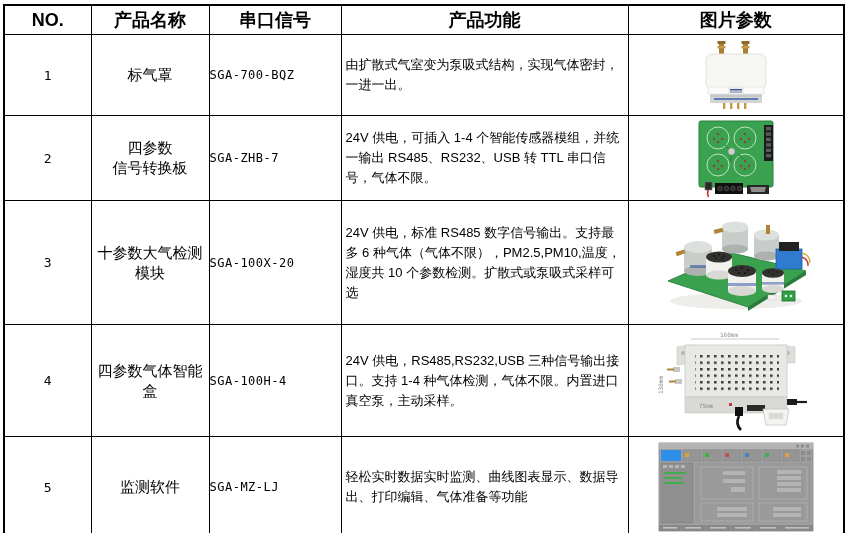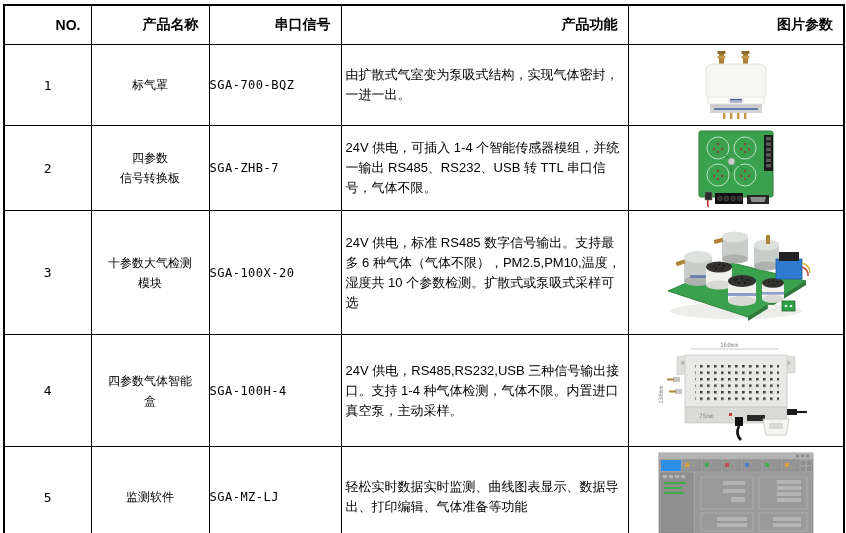--- a/index.html
+++ b/index.html
@@ -2,23 +2,23 @@
 <html><head>
 <meta charset="utf-8">
 <style>
   * { margin:0; padding:0; box-sizing:border-box; }
   html,body { width:846px; height:533px; background:#ffffff;
               font-family:"Liberation Sans", sans-serif; color:#000; }
   .sheet { position:relative; width:846px; height:533px; background:#fff; overflow:hidden; }
   table.products { border-collapse:collapse; table-layout:fixed; width:840px;
                    margin:4px 0 0 3px; border:2px solid #000; }
   table.products td, table.products th { border:1px solid #000; vertical-align:middle; overflow:hidden; }
-  th.hcell { font-size:14px; font-weight:bold; text-align:right; height:22px; padding:10px; }
+  th.hcell { font-size:18px; font-weight:bold; text-align:center; height:22px; padding:2px; }
   td.num   { text-align:center; font-size:13px; font-family:"DejaVu Sans Mono", monospace; }
-  td.pname { text-align:center; font-size:12px; white-space:pre-line; line-height:20px; padding:2px; }
+  td.pname { text-align:center; font-size:15px; white-space:pre-line; line-height:20px; padding:2px; }
   td.model { text-align:left; font-size:12px; font-family:"DejaVu Sans Mono", monospace; letter-spacing:0.5px; }
   td.func  { text-align:left; font-size:13px; line-height:20px; padding:6px 4px; }
   td.pic   { text-align:center; padding:2px; }
   td.pic svg { display:block; margin:0 auto; }
   .dimtext { font-size:6px; fill:#8a8a8a; font-family:"DejaVu Sans Mono", monospace; }
 </style>
 </head>
 <body>
 
 <div class="sheet">

